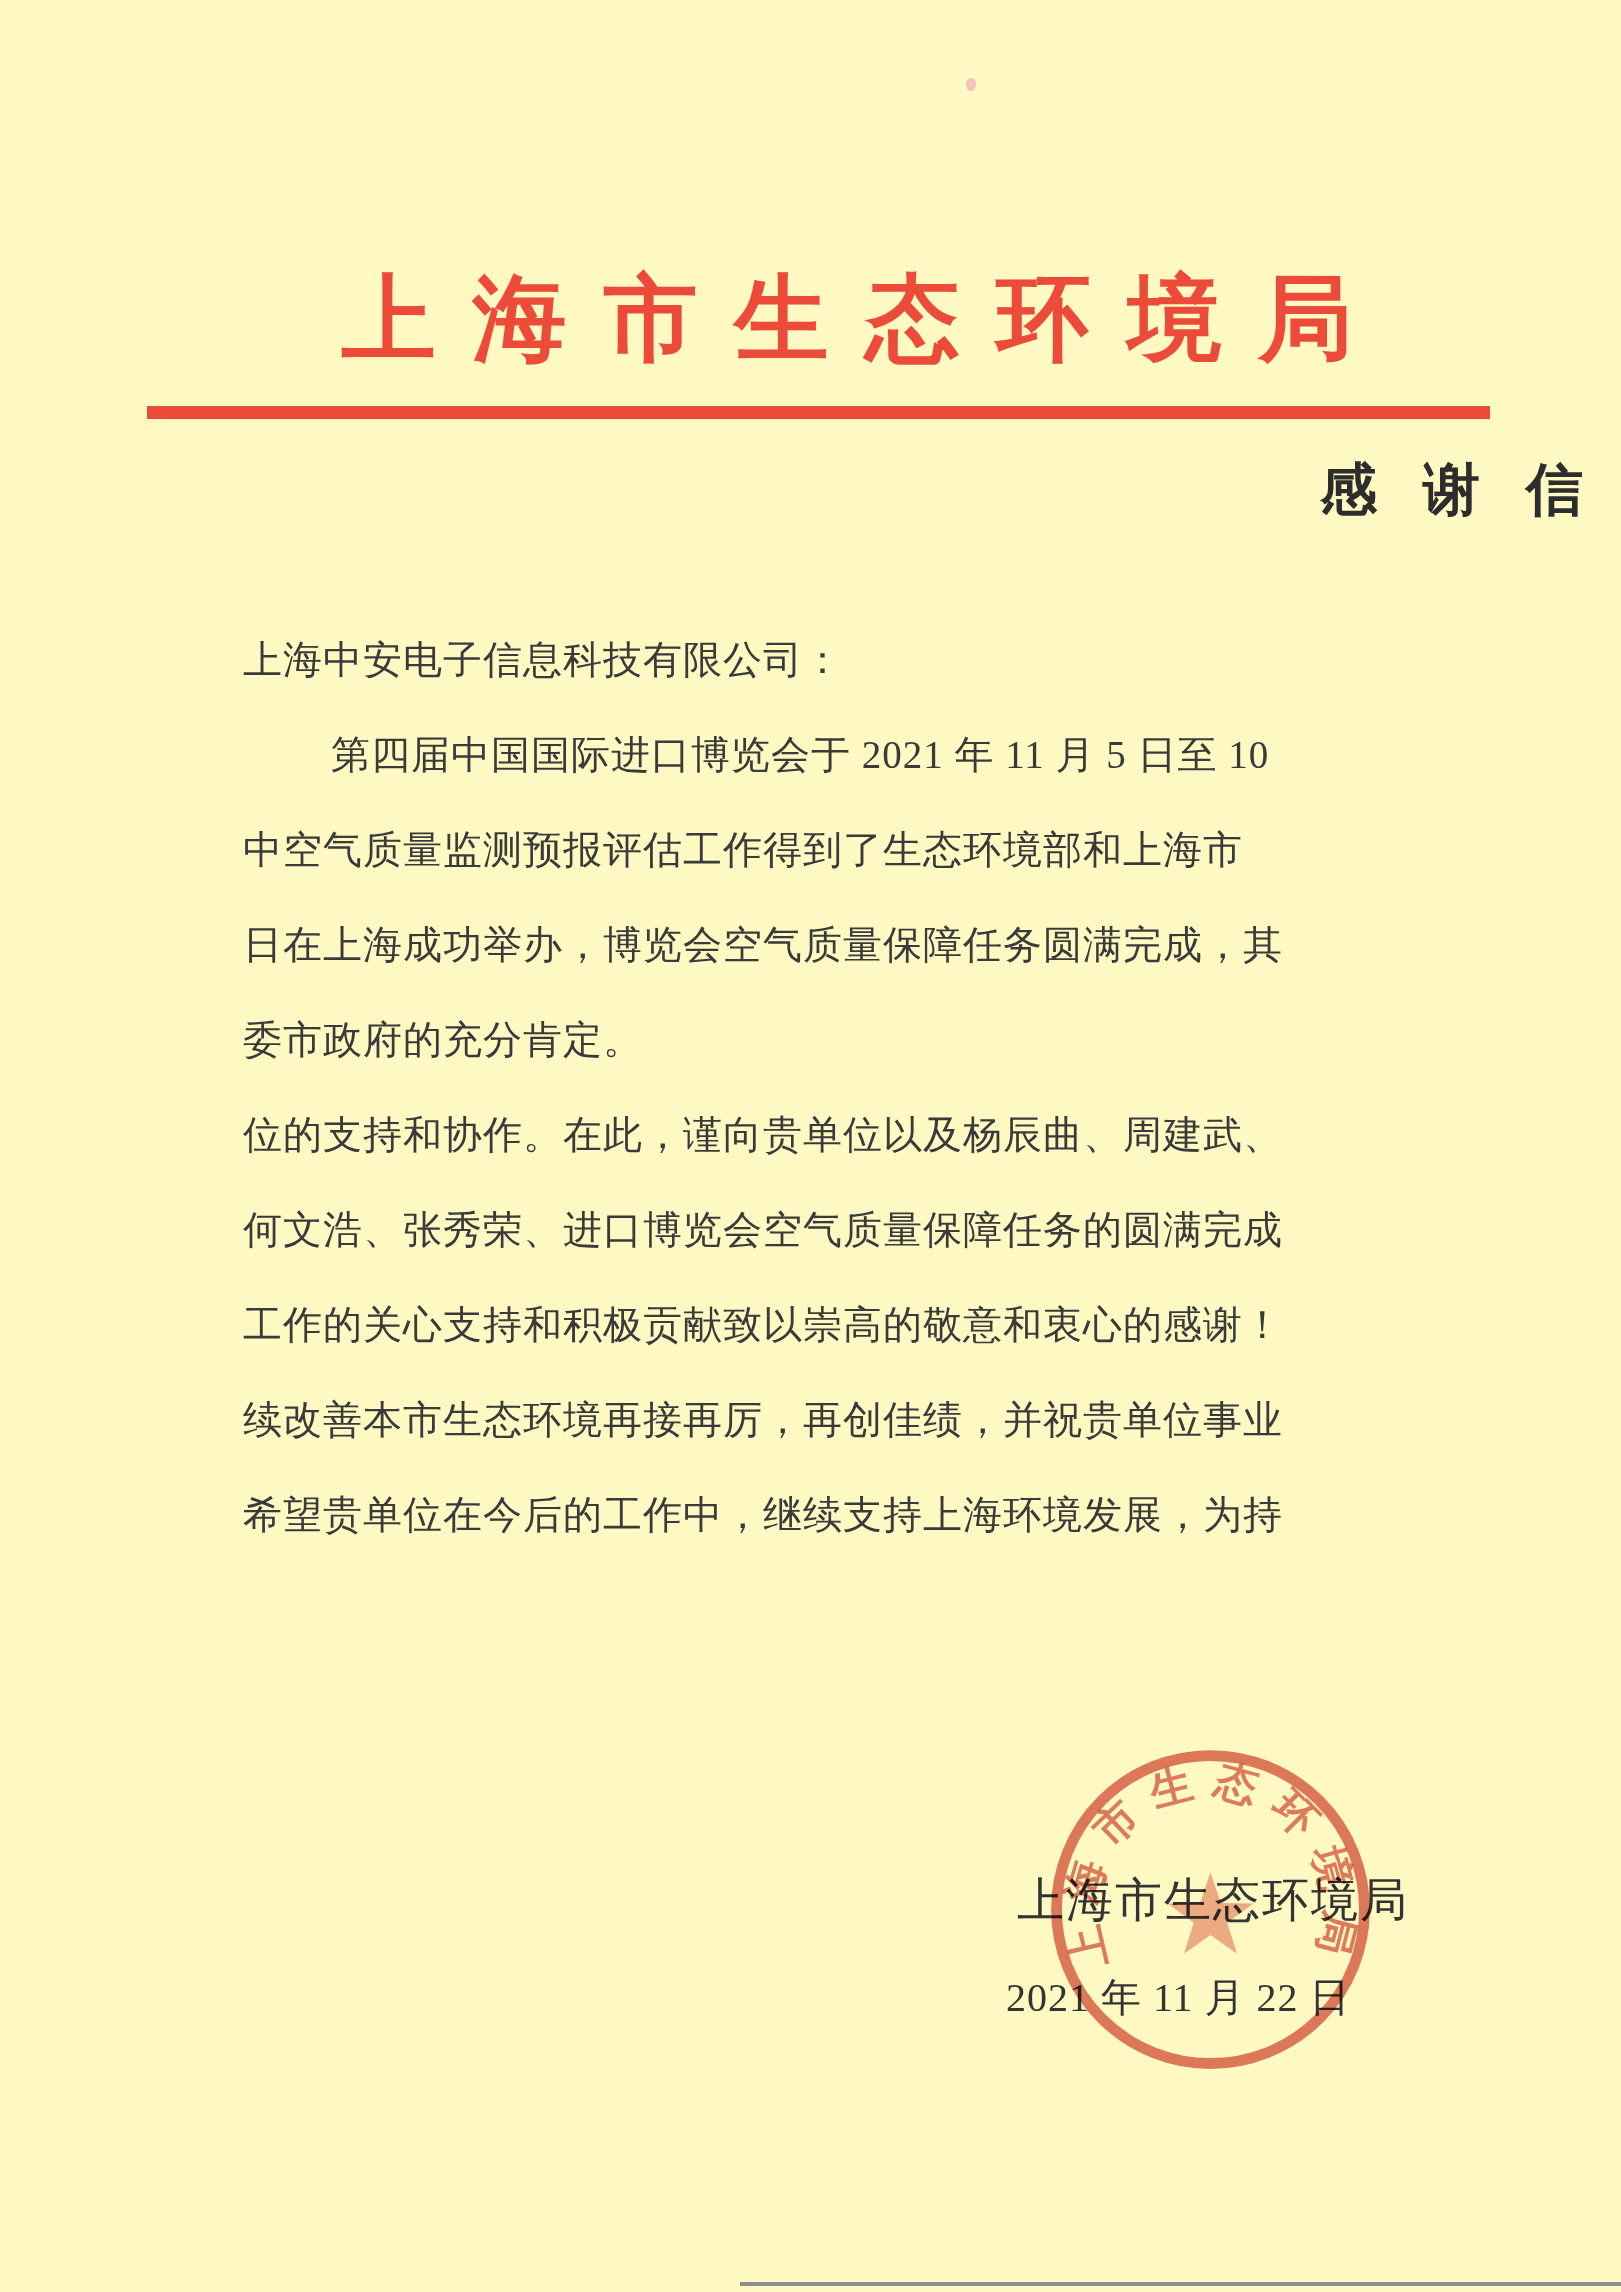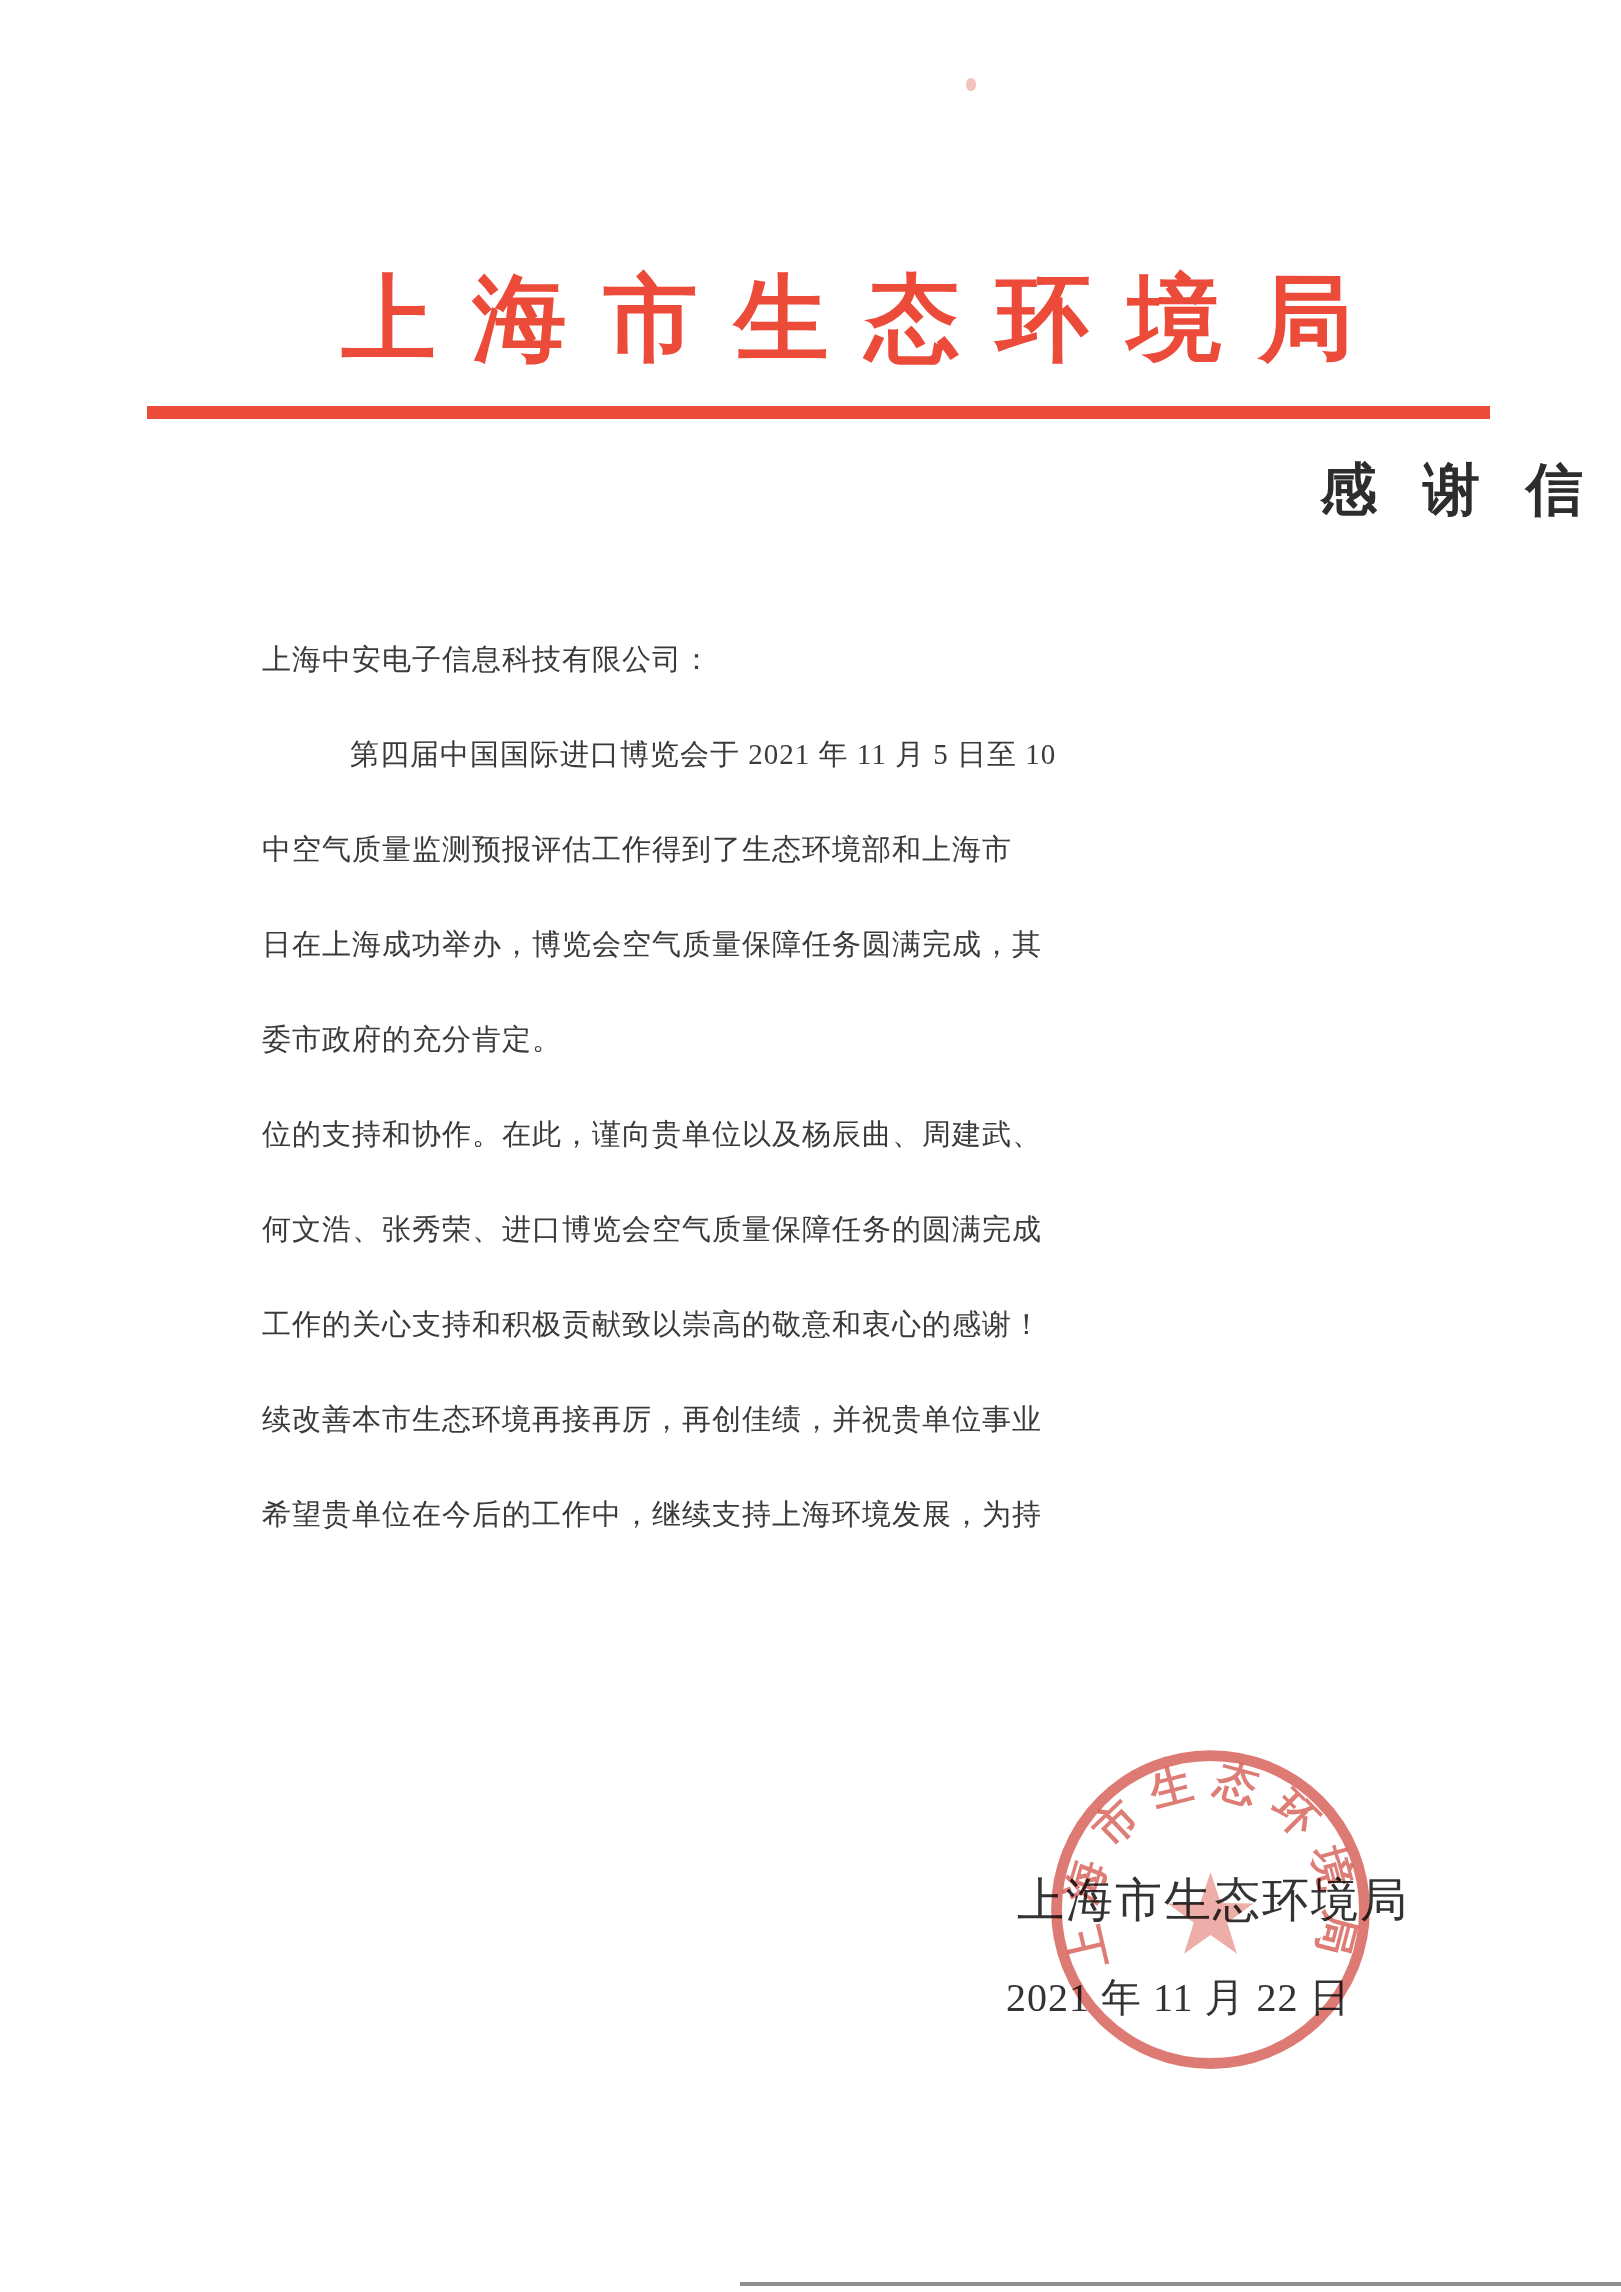--- a/index.html
+++ b/index.html
@@ -1,20 +1,20 @@
 <!DOCTYPE html>
 <html><head>
 <meta charset="utf-8">
 <style>
   html,body { margin:0; padding:0; background:#e9e9e9; }
   .page {
     position:relative;
     width:1621px; height:2293px;
     margin:0 auto;
-    background:#ffffff;
+    background:#fef9c3;
     overflow:hidden;
     font-family:"Liberation Serif","DejaVu Serif",serif;
   }
   
   .letterhead {
     position:absolute; top:265px; left:0; width:100%;
     text-align:center;
     text-indent:110px;
     font-size:94px; line-height:108px; font-weight:bold;
     letter-spacing:37px;
@@ -37,23 +37,22 @@
     color:#2d2d2d;
     white-space:nowrap;
   }
   
   .body-text {
     position:absolute; left:243px; top:612px; width:1166px;
     color:#3a3a3a;
   }
   .bline {
     height:95px; line-height:95px;
-    font-size:29px; letter-spacing:1px;
+    font-size:39px; letter-spacing:1px;
     white-space:nowrap;
-    margin-left:19px;
   }
   .indent { padding-left:88px; }
   
   .sig {
     position:absolute; left:1017px; top:1874px;
     font-size:47px; line-height:53px; letter-spacing:2px;
     color:#333333; white-space:nowrap;
   }
   .sig-date {
     position:absolute; left:1006px; top:1972px;

